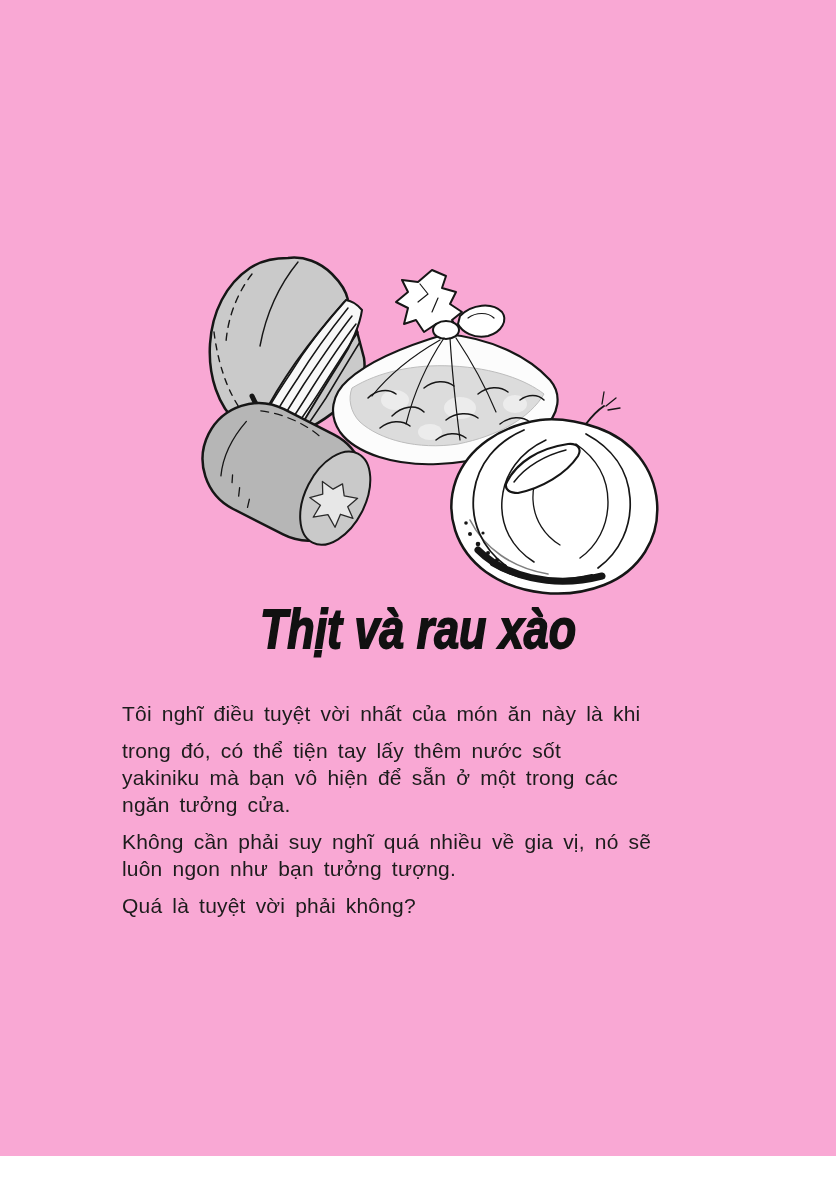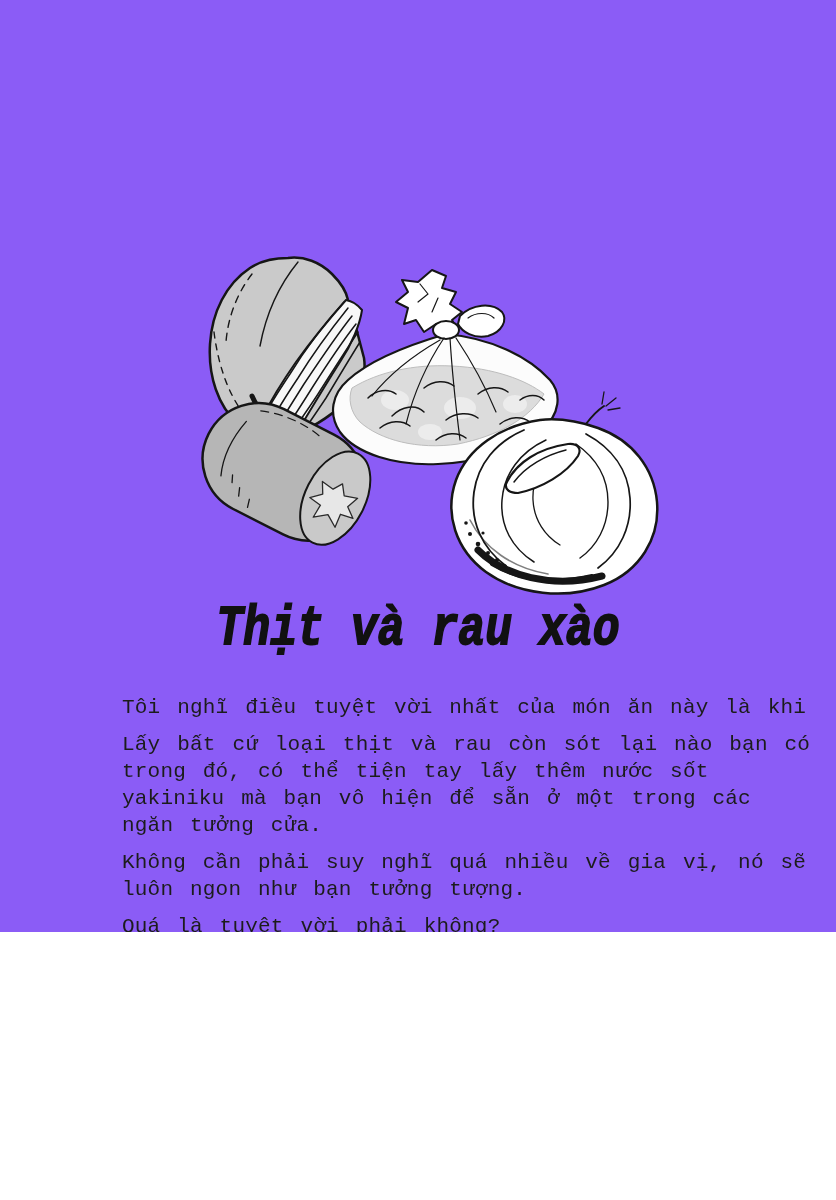--- a/index.html
+++ b/index.html
@@ -1,22 +1,22 @@
 <!DOCTYPE html>
 <html><head>
 <meta charset="utf-8">
 <style>
   html, body { margin: 0; padding: 0; background: #ffffff; }
   .page {
     position: relative;
     width: 836px;
-    height: 932px;
-    background: #8b5cf6;
+    height: 1156px;
+    background: #f9a8d4;
     overflow: hidden;
-    font-family: Liberation Mono, monospace;
+    font-family: Liberation Sans, sans-serif;
     color: #1c1c1c;
   }
   .illustration {
     position: absolute;
     left: 180px;
     top: 240px;
     width: 520px;
     height: 380px;
   }
   .title {
@@ -32,21 +32,21 @@
     color: #111111;
     -webkit-text-stroke: 1.8px #111111;
     transform: scaleX(0.8);
   }
   .text-block {
     position: absolute;
     left: 122px;
     top: 694px;
     width: 620px;
   }
-  .para { margin: 0 0 10px 0; }
+  .para { margin: 6px 0 10px 0; }
   .line {
     font-size: 21px;
     line-height: 27px;
     white-space: nowrap;
     letter-spacing: 0.2px;
     word-spacing: 4px;
     color: #1c1c1c;
   }
   svg .ln { fill: none; stroke: #161616; stroke-linecap: round; stroke-linejoin: round; }
 </style>
@@ -138,21 +138,20 @@
     </g>
   </svg>
 
   <div class="title">Thịt và rau xào</div>
 
   <div class="text-block">
     <div class="para">
       <div class="line">Tôi nghĩ điều tuyệt vời nhất của món ăn này là khi</div>
     </div>
     <div class="para">
-      <div class="line">Lấy bất cứ loại thịt và rau còn sót lại nào bạn có</div>
       <div class="line">trong đó, có thể tiện tay lấy thêm nước sốt</div>
       <div class="line">yakiniku mà bạn vô hiện để sẵn ở một trong các</div>
       <div class="line">ngăn tưởng cửa.</div>
     </div>
     <div class="para">
       <div class="line">Không cần phải suy nghĩ quá nhiều về gia vị, nó sẽ</div>
       <div class="line">luôn ngon như bạn tưởng tượng.</div>
     </div>
     <div class="para">
       <div class="line">Quá là tuyệt vời phải không?</div>

